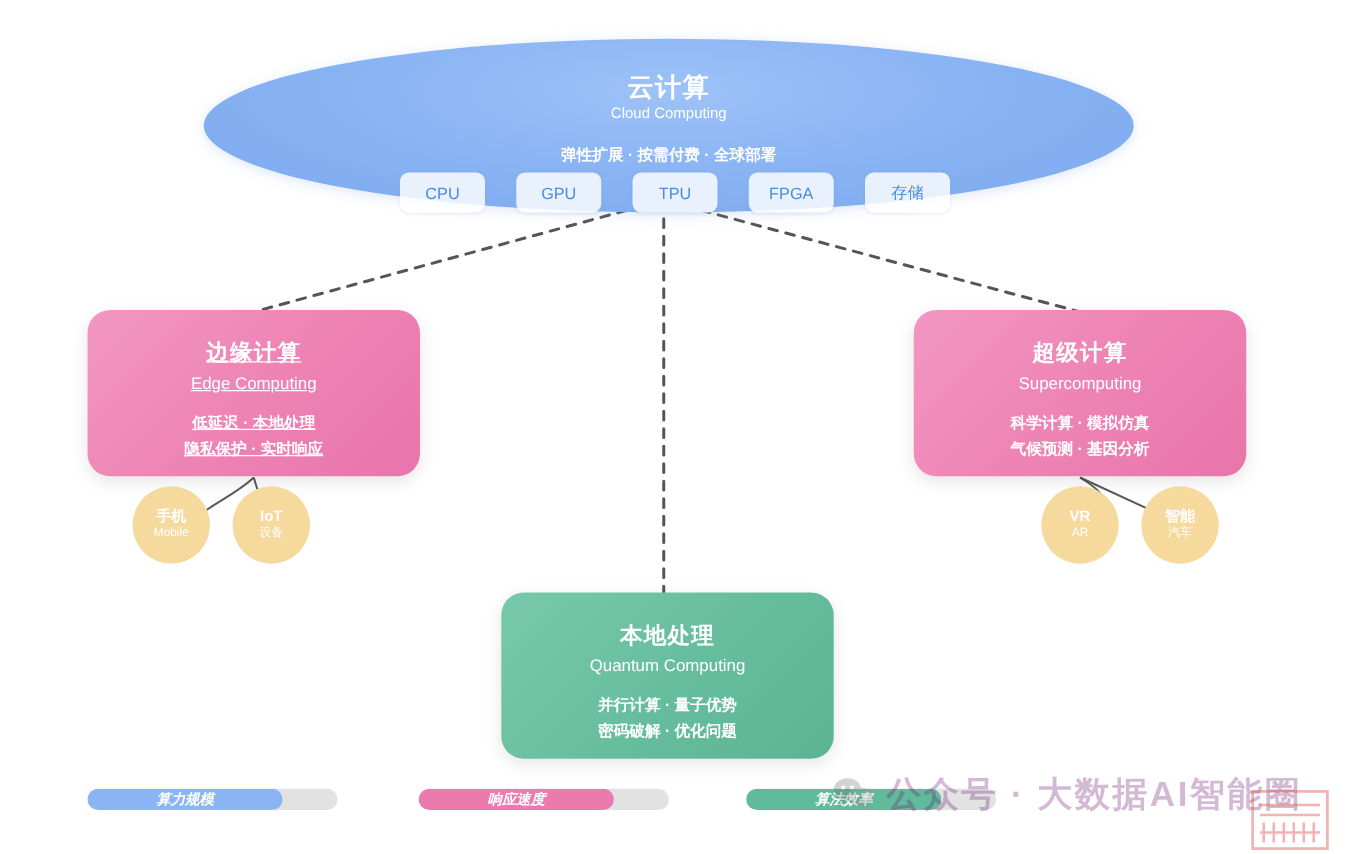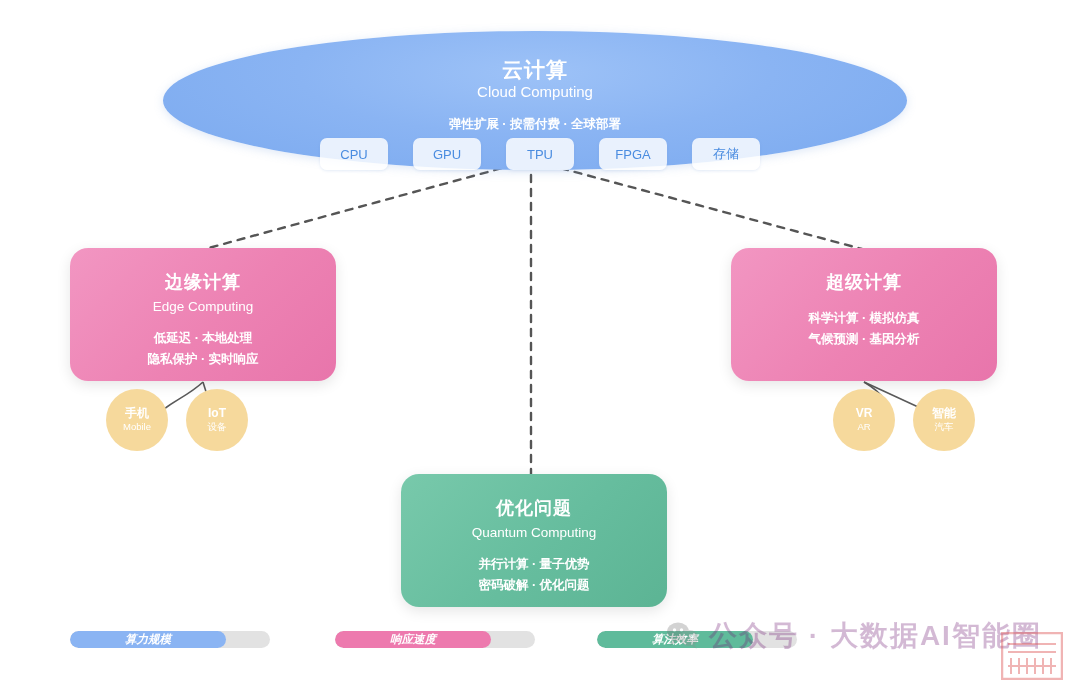--- a/index.html
+++ b/index.html
@@ -52,21 +52,21 @@
     font-size: 21px;
     font-weight: bold;
     color: #ffffff;
     letter-spacing: 1px;
   }
   .cloud-sub {
     position: absolute;
     top: 52px;
     width: 100%;
     text-align: center;
-    font-size: 15px;
+    font-size: 12px;
     color: #ffffff;
   }
   .cloud-desc {
     position: absolute;
     top: 85px;
     width: 100%;
     text-align: center;
     font-size: 12.5px;
     font-weight: bold;
     color: #ffffff;
@@ -121,20 +121,21 @@
   .card .c-lines {
     margin-top: 16px;
   }
 
   .card-edge {
     left: 70px;
     top: 248px;
     width: 266px;
     height: 133px;
     background: linear-gradient(135deg, #f296c2 0%, #ed82b3 55%, #e875ab 100%);
+    text-decoration: underline;
   }
   .card-super {
     left: 731px;
     top: 248px;
     width: 266px;
     height: 133px;
     background: linear-gradient(135deg, #f296c2 0%, #ed82b3 55%, #e875ab 100%);
   }
   .card-quantum {
     left: 401px;
@@ -279,28 +280,29 @@
     <div class="c-title">边缘计算</div>
     <div class="c-sub">Edge Computing</div>
     <div class="c-lines">
       <div class="c-line">低延迟 · 本地处理</div>
       <div class="c-line">隐私保护 · 实时响应</div>
     </div>
   </div>
 
   <div class="card card-super">
     <div class="c-title">超级计算</div>
+    <div class="c-sub">Supercomputing</div>
     <div class="c-lines">
       <div class="c-line">科学计算 · 模拟仿真</div>
       <div class="c-line">气候预测 · 基因分析</div>
     </div>
   </div>
 
   <div class="card card-quantum">
-    <div class="c-title">优化问题</div>
+    <div class="c-title">本地处理</div>
     <div class="c-sub">Quantum Computing</div>
     <div class="c-lines">
       <div class="c-line">并行计算 · 量子优势</div>
       <div class="c-line">密码破解 · 优化问题</div>
     </div>
   </div>
 
   <div class="leaf" style="left:106px; top:389px;">
     <div class="l-main">手机</div>
     <div class="l-sub">Mobile</div>

